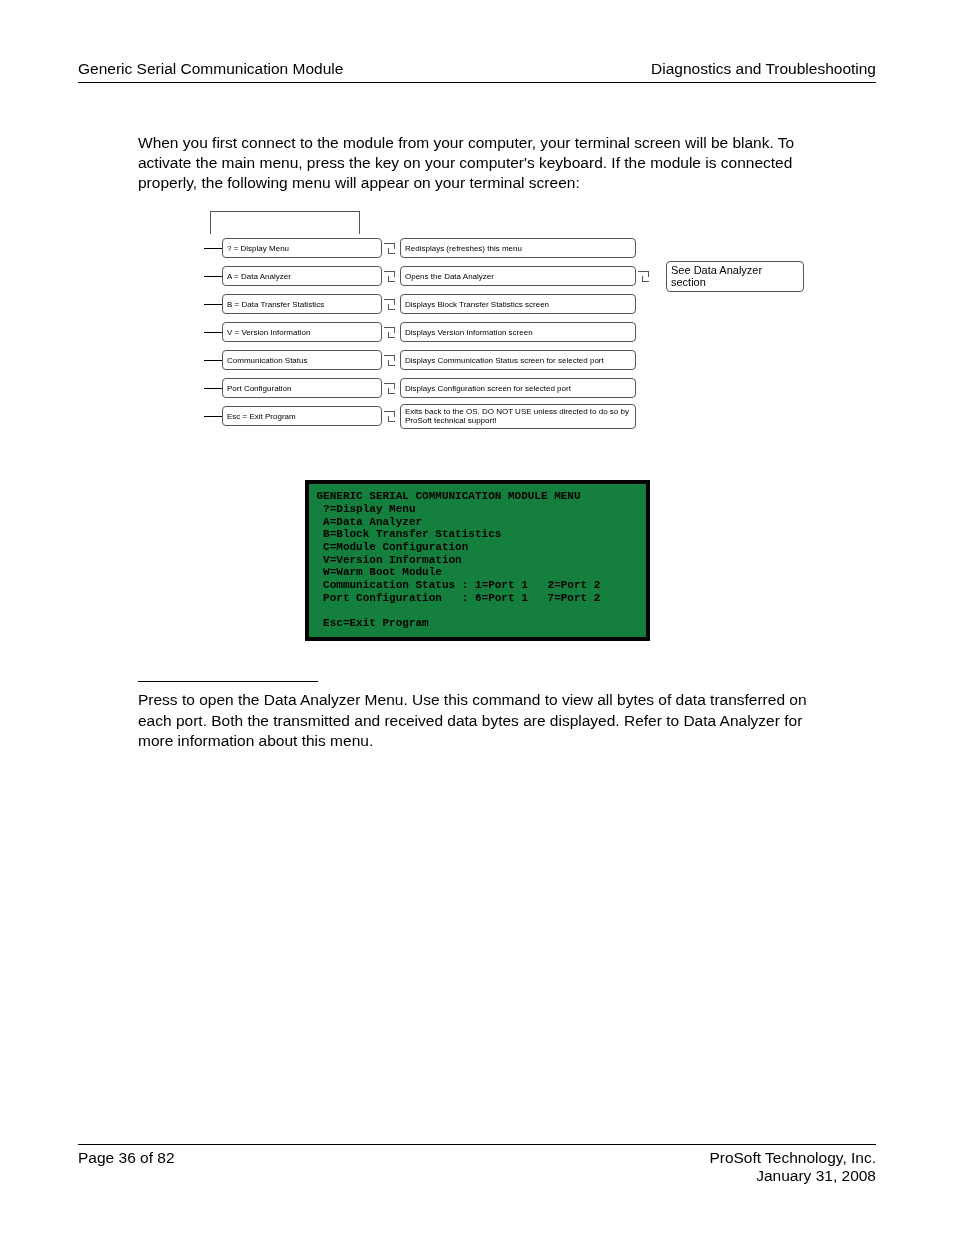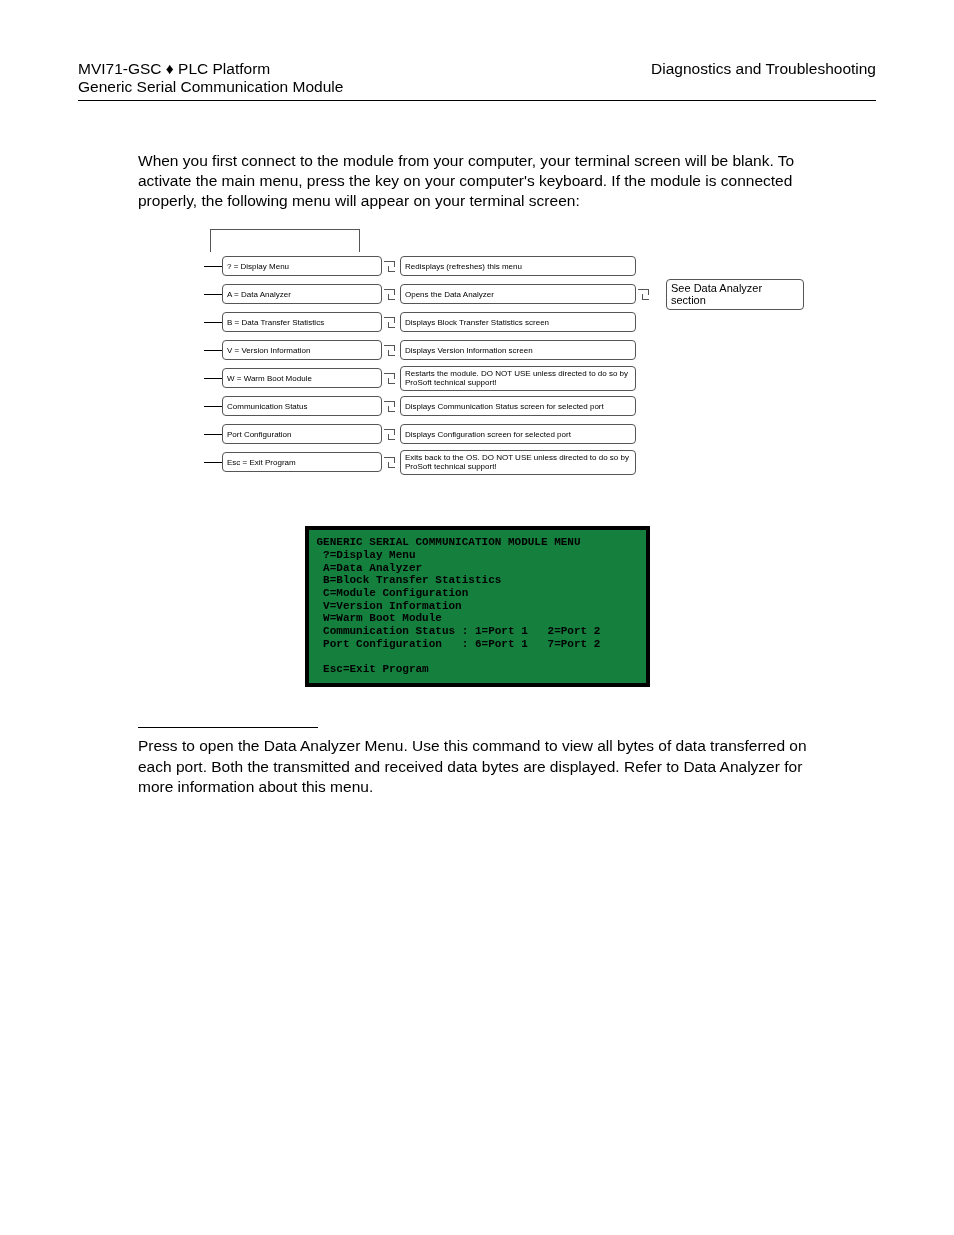--- a/index.html
+++ b/index.html
@@ -132,21 +132,20 @@
     font-size:15.5px;
   }
   .ftr-right{ text-align:right;}
 </style>
 </head>
 <body>
 
 <div class="page">
   <div class="hdr">
     <div class="hdr-left">
-      <div>MVI71-GSC ♦ PLC Platform</div>
       <div>Generic Serial Communication Module</div>
     </div>
     <div class="hdr-right">
       <div>Diagnostics and Troubleshooting</div>
     </div>
   </div>
 
   <div class="body-text para">When you first connect to the module from your computer, your terminal screen will be blank. To activate the main menu, press the      key on your computer's keyboard. If the module is connected properly, the following menu will appear on your terminal screen:</div>
 
   <div class="diagram">
@@ -172,26 +171,20 @@
             <div class="stub"></div>
             <div class="dbox left">B = Data Transfer Statistics</div>
             <div class="dconn"></div>
             <div class="dbox right">Displays Block Transfer Statistics screen</div>
           </div>
           <div class="drow">
             <div class="stub"></div>
             <div class="dbox left">V = Version Information</div>
             <div class="dconn"></div>
             <div class="dbox right">Displays Version Information screen</div>
-          </div>
-          <div class="drow">
-            <div class="stub"></div>
-            <div class="dbox left">W = Warm Boot Module</div>
-            <div class="dconn"></div>
-            <div class="dbox right">Restarts the module. DO NOT USE unless directed to do so by ProSoft technical support!</div>
           </div>
           <div class="drow">
             <div class="stub"></div>
             <div class="dbox left">Communication Status</div>
             <div class="dconn"></div>
             <div class="dbox right">Displays Communication Status screen for selected port</div>
           </div>
           <div class="drow">
             <div class="stub"></div>
             <div class="dbox left">Port Configuration</div>
@@ -217,13 +210,20 @@
  W=Warm Boot Module
  Communication Status : 1=Port 1   2=Port 2
  Port Configuration   : 6=Port 1   7=Port 2
 
  Esc=Exit Program</div>
 
   <hr class="hr-short">
 
   <div class="body-text para">Press       to open the Data Analyzer Menu. Use this command to view all bytes of data transferred on each port. Both the transmitted and received data bytes are displayed. Refer to Data Analyzer for more information about this menu.</div>
 
+  <div class="ftr">
+    <div>Page 36 of 82</div>
+    <div class="ftr-right">
+      <div>ProSoft Technology, Inc.</div>
+      <div>January 31, 2008</div>
+    </div>
+  </div>
 </div>
 
 </body></html>

